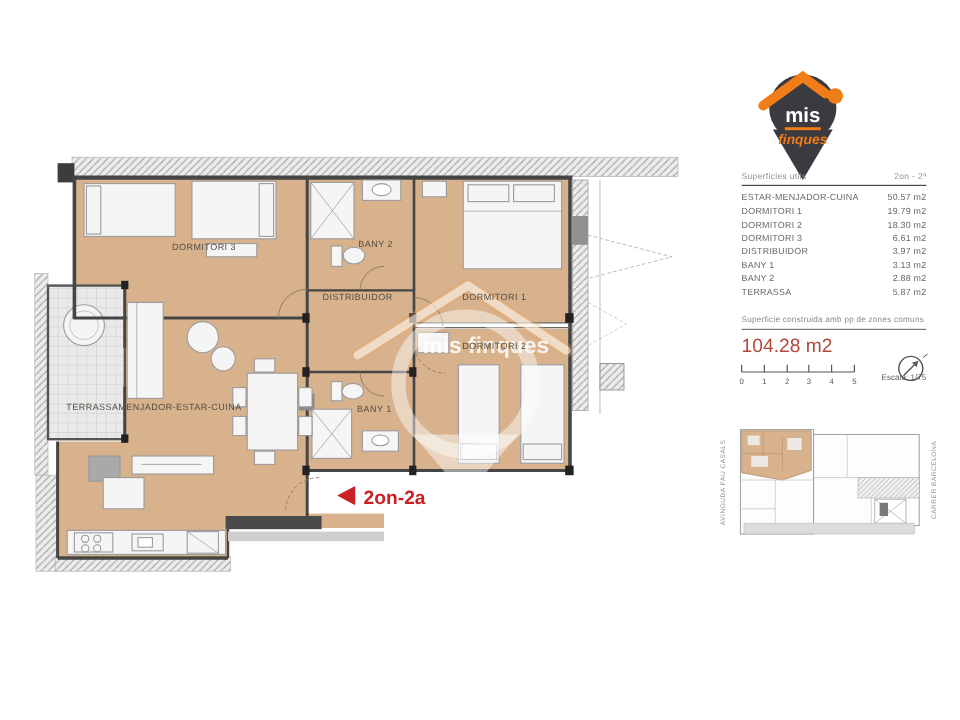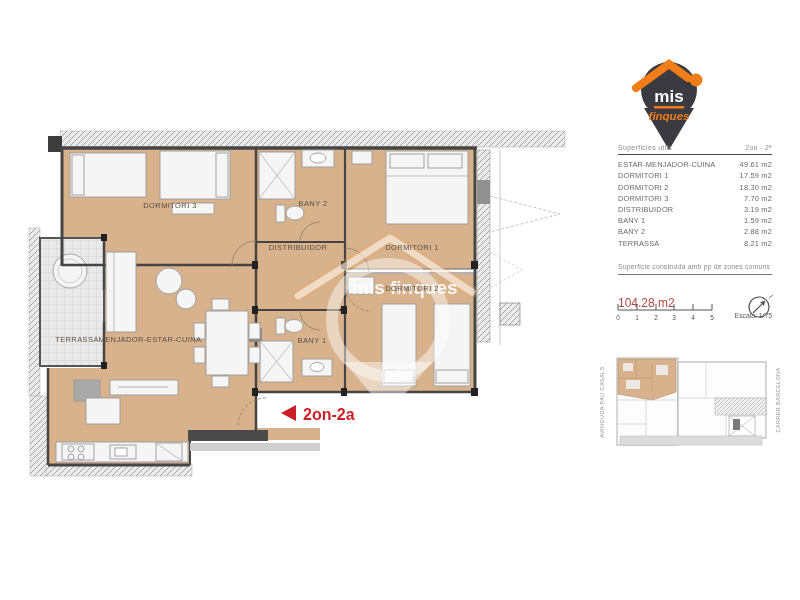--- a/index.html
+++ b/index.html
@@ -8,21 +8,21 @@
   .abs{position:absolute;}
   
   .s-table{position:absolute;left:618px;top:144px;width:154px;}
   .s-thead{display:flex;justify-content:space-between;font-size:7px;color:#8d8d8d;
            letter-spacing:.3px;padding-bottom:3px;border-bottom:1px solid #4a4a4a;}
   .s-row{display:flex;justify-content:space-between;font-size:7.4px;color:#686868;
          letter-spacing:.2px;height:11.2px;align-items:flex-end;}
   .s-rows{padding-top:3px;}
   .built-label{position:absolute;left:618px;top:263px;width:154px;font-size:6.8px;
                color:#8a8a8a;letter-spacing:.2px;padding-bottom:4px;border-bottom:1px solid #777;}
-  .built-value{position:absolute;left:618px;top:296px;font-size:12px;color:#b2473e;}
+  .built-value{position:absolute;left:618px;top:280px;font-size:16px;color:#b2473e;}
   .escala{position:absolute;left:700px;top:312px;width:72px;text-align:right;
           font-size:6.8px;color:#5a5a5a;}
   svg text{font-family:"Liberation Sans",sans-serif;}
 </style>
 </head>
 <body>
 
 <div class="page">
 
   <svg class="abs" style="left:0;top:0" width="800" height="600" viewBox="0 0 800 600">
@@ -246,49 +246,49 @@
   </svg>
 
   <div class="s-table">
     <div class="s-thead">
       <span>Superficies utils</span>
       <span>2on - 2ª</span>
     </div>
     <div class="s-rows">
       <div class="s-row">
         <span>ESTAR-MENJADOR-CUINA</span>
-        <span>49.61 m2</span>
+        <span>50.57 m2</span>
       </div>
       <div class="s-row">
         <span>DORMITORI 1</span>
-        <span>17.59 m2</span>
+        <span>19.79 m2</span>
       </div>
       <div class="s-row">
         <span>DORMITORI 2</span>
         <span>18.30 m2</span>
       </div>
       <div class="s-row">
         <span>DORMITORI 3</span>
-        <span>7.70 m2</span>
+        <span>6.61 m2</span>
       </div>
       <div class="s-row">
         <span>DISTRIBUIDOR</span>
-        <span>3.19 m2</span>
+        <span>3.97 m2</span>
       </div>
       <div class="s-row">
         <span>BANY 1</span>
-        <span>1.59 m2</span>
+        <span>3.13 m2</span>
       </div>
       <div class="s-row">
         <span>BANY 2</span>
         <span>2.88 m2</span>
       </div>
       <div class="s-row">
         <span>TERRASSA</span>
-        <span>8.21 m2</span>
+        <span>5.87 m2</span>
       </div>
     </div>
   </div>
 
   <div class="built-label">Superficie construida amb pp de zones comuns</div>
   <div class="built-value">104.28 m2</div>
 
   <svg class="abs" style="left:614px;top:298px" width="110" height="26" viewBox="0 0 110 26">
     <path d="M4 12 H98" stroke="#555" stroke-width="1"></path>
     <g stroke="#555" stroke-width="1">

